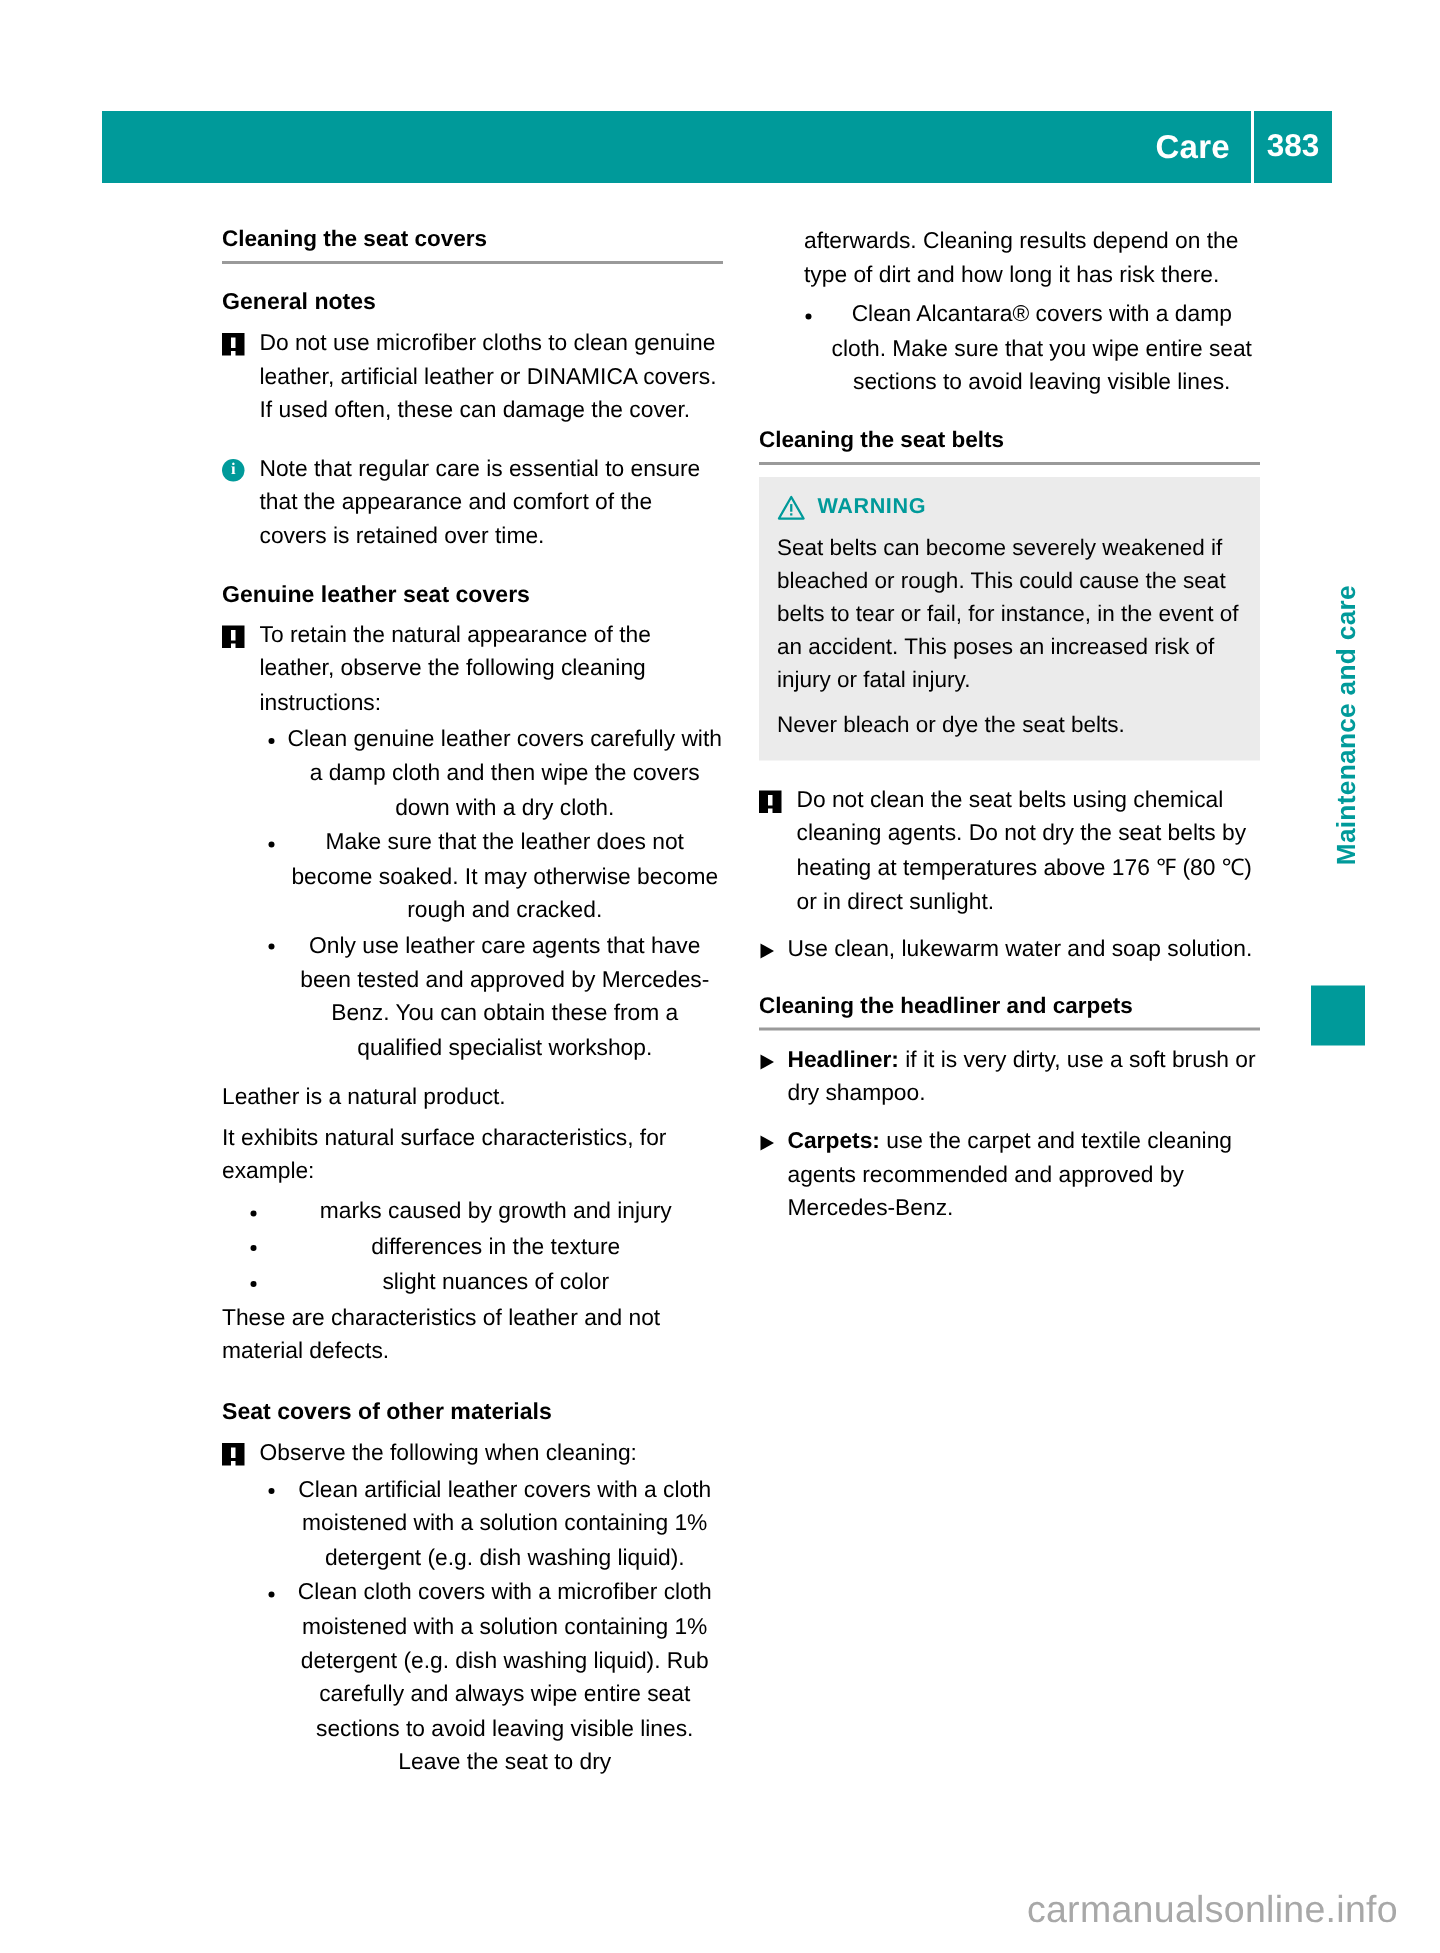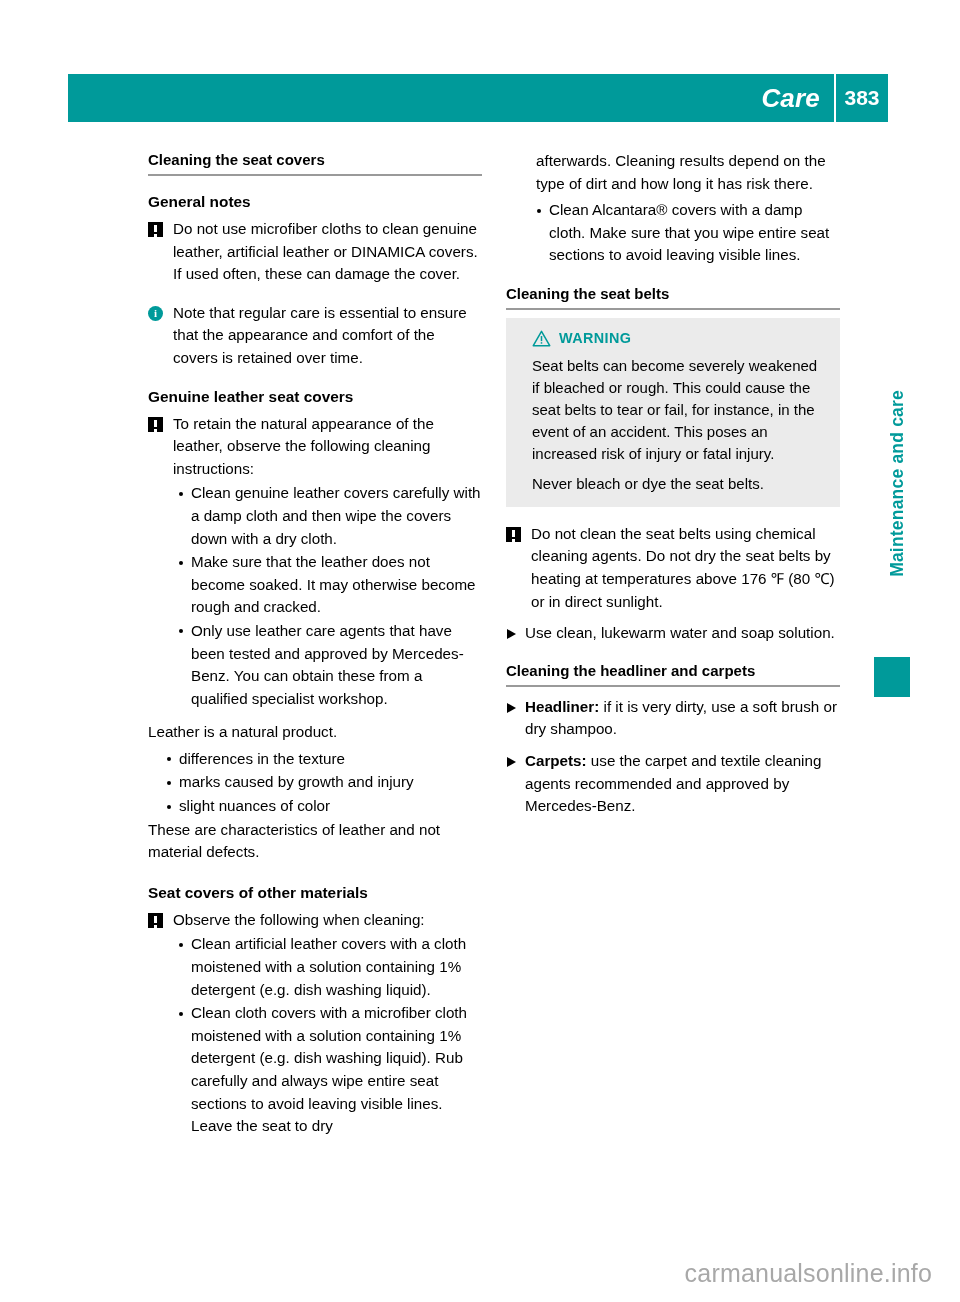--- a/index.html
+++ b/index.html
@@ -22,26 +22,25 @@
     left: 68px;
     top: 74px;
     width: 820px;
     height: 48px;
     background: #009a9a;
     display: flex;
     align-items: center;
     justify-content: flex-end;
   }
   .header-title {
-    font-size: 26px;
+    font-size: 22px;
     font-weight: bold;
     color: #ffffff;
     letter-spacing: 0.2px;
     padding-right: 14px;
-    font-style: italic;
   }
   .header-sep {
     width: 2px;
     height: 48px;
     background: #ffffff;
   }
   .header-pageno {
     width: 52px;
     text-align: center;
     font-size: 21px;
@@ -158,36 +157,37 @@
   ul.bullets {
     list-style: none;
     margin: 2px 0 0 0;
     padding: 0 0 0 18px;
   }
   ul.bullets.indent2 { padding-left: 30px; }
   ul.bullets li {
     position: relative;
     padding-left: 13px;
     margin-bottom: 1px;
+    text-align: center;
   }
   ul.bullets li::before {
     content: "";
     position: absolute;
     left: 1px;
     top: 9.5px;
     width: 4px;
     height: 4px;
     border-radius: 50%;
     background: #000000;
   }
 
   
   .warnbox {
     background: #ebebeb;
-    padding: 9px 12px 12px 26px;
+    padding: 9px 12px 12px 12px;
     margin-top: 8px;
   }
   .warnbox-head {
     display: flex;
     align-items: center;
     gap: 8px;
     margin-bottom: 5px;
   }
   .warn-tri {
     width: 19px;
@@ -283,24 +283,25 @@
 
   <ul class="bullets indent2">
     <li>Clean genuine leather covers carefully with a damp cloth and then wipe the covers down with a dry cloth.</li>
     <li>Make sure that the leather does not become soaked. It may otherwise become rough and cracked.</li>
     <li>Only use leather care agents that have been tested and approved by Mercedes-Benz. You can obtain these from a qualified specialist workshop.</li>
   </ul>
 
   <div class="spacer-sm"></div>
 
   <div class="p">Leather is a natural product.</div>
+  <div class="p">It exhibits natural surface characteristics, for example:</div>
 
   <ul class="bullets">
+    <li>marks caused by growth and injury</li>
     <li>differences in the texture</li>
-    <li>marks caused by growth and injury</li>
     <li>slight nuances of color</li>
   </ul>
 
   <div class="p">These are characteristics of leather and not material defects.</div>
 
   <div class="h2">Seat covers of other materials</div>
 
   <div class="noteblock">
     <span class="icon-warn"></span>
     <span class="body">Observe the following when cleaning:</span>

